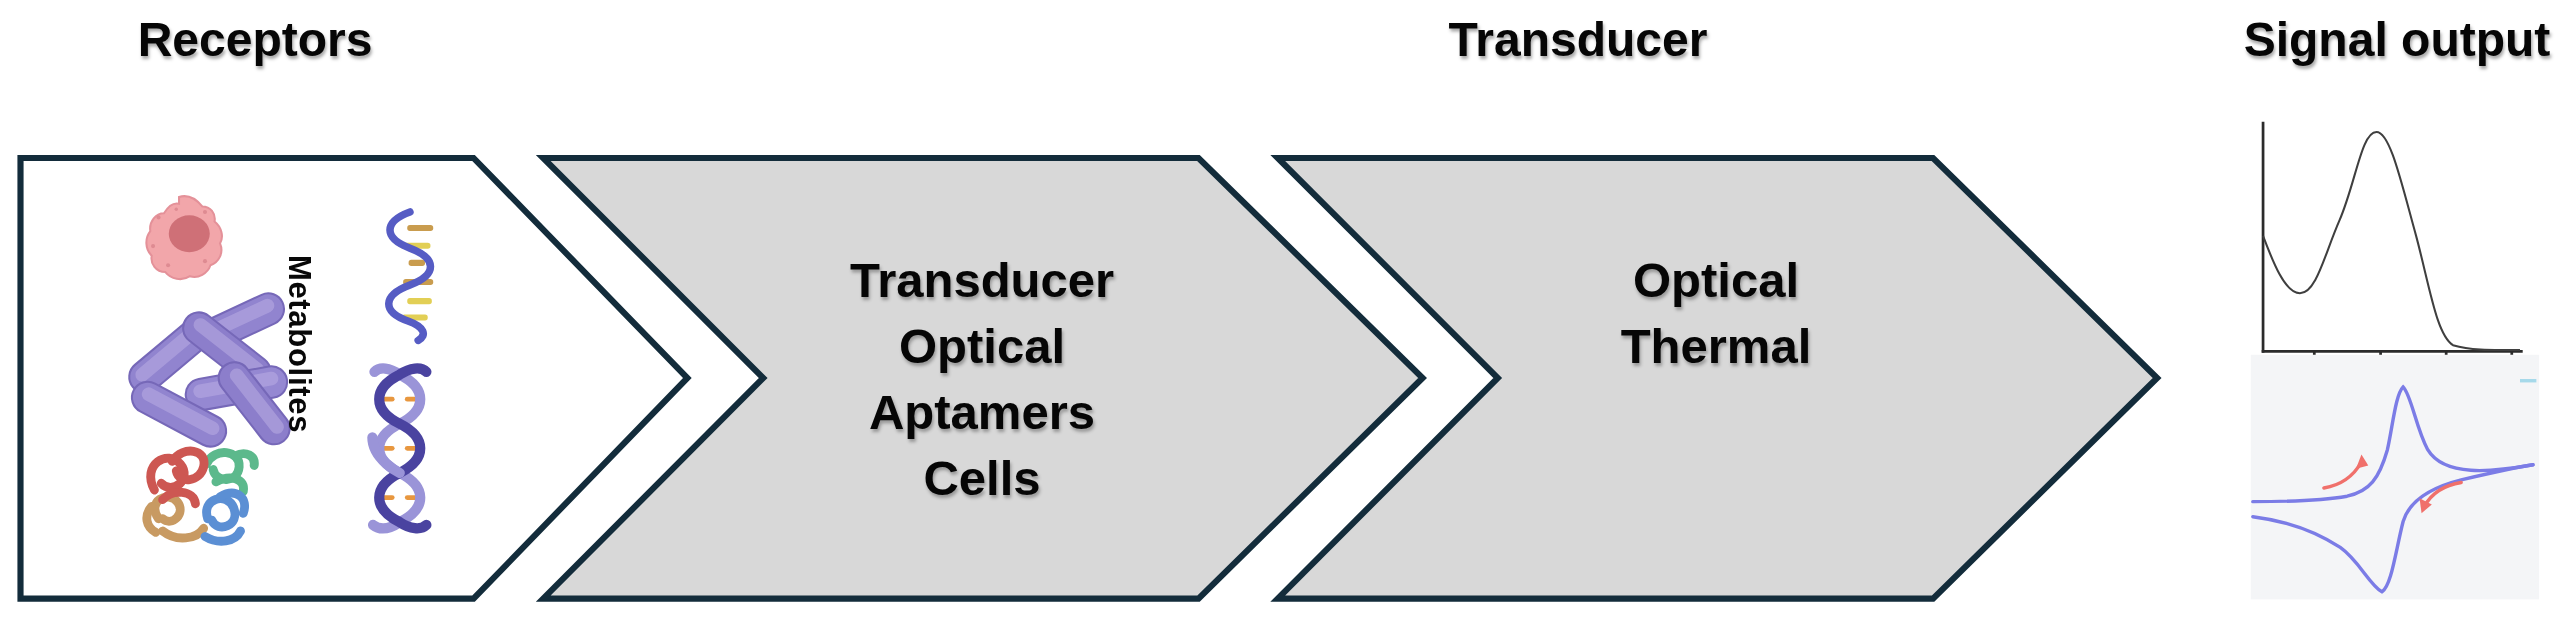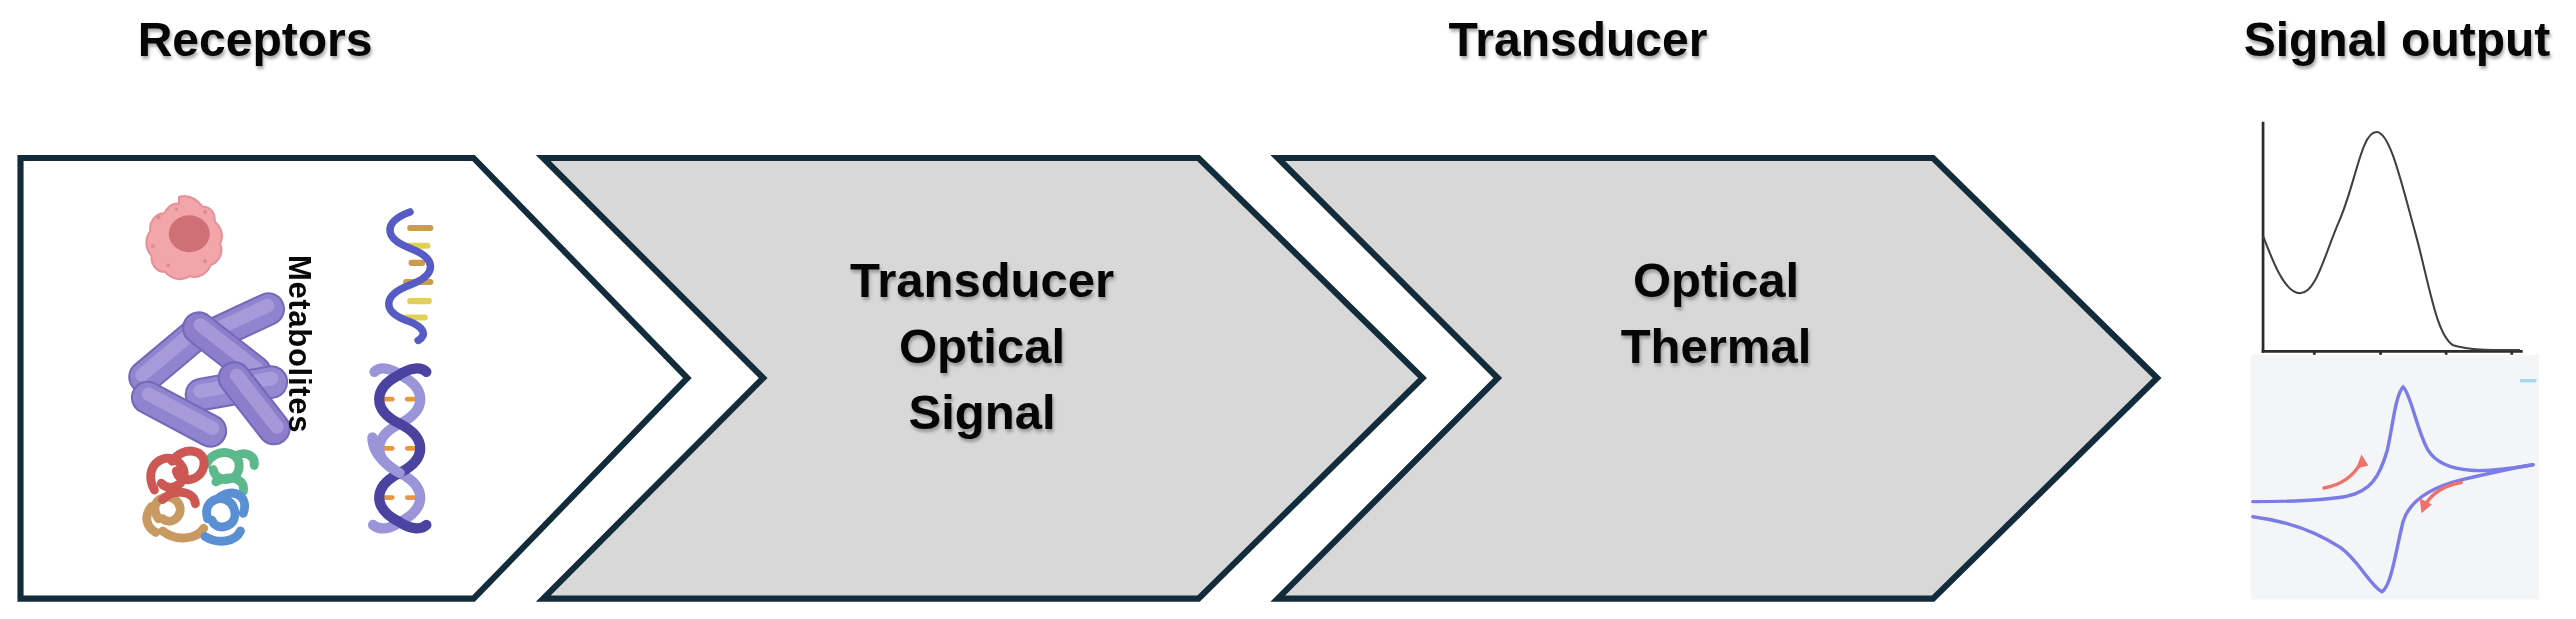--- a/index.html
+++ b/index.html
@@ -159,21 +159,22 @@
 
   <div class="stage-title" style="left:255px">Receptors</div>
   <div class="stage-title" style="left:1578px">Transducer</div>
   <div class="stage-title" style="left:2397px">Signal output</div>
 
   <div class="vertical-label">Metabolites</div>
 
   <div class="label-block" style="left:982px">
     <div>Transducer</div>
     <div>Optical</div>
-    <div>Signal</div>
+    <div>Aptamers</div>
+    <div>Cells</div>
   </div>
 
   <div class="label-block" style="left:1716px">
     <div>Optical</div>
     <div>Thermal</div>
   </div>
 
 </div>
 
 

